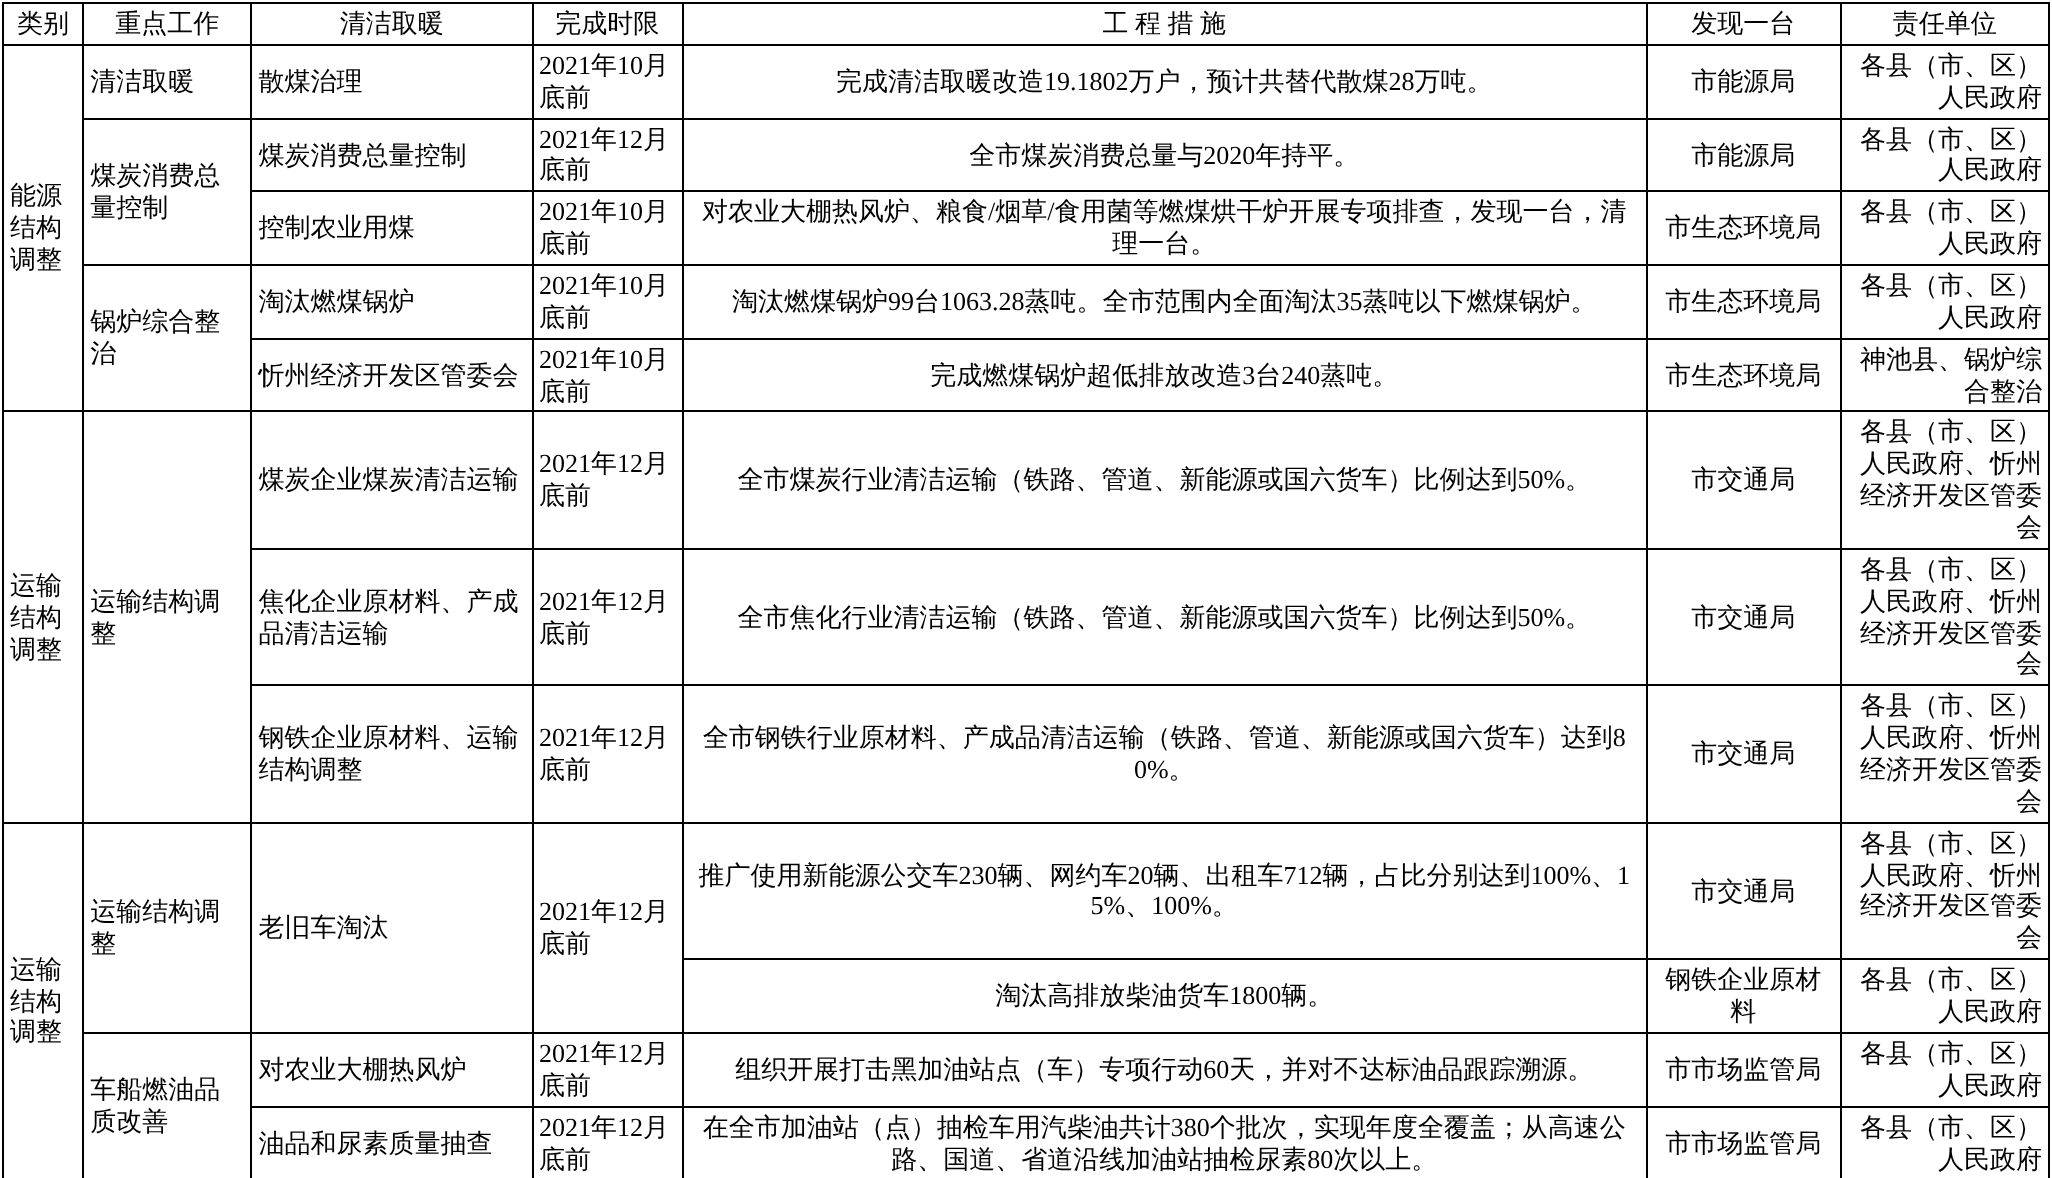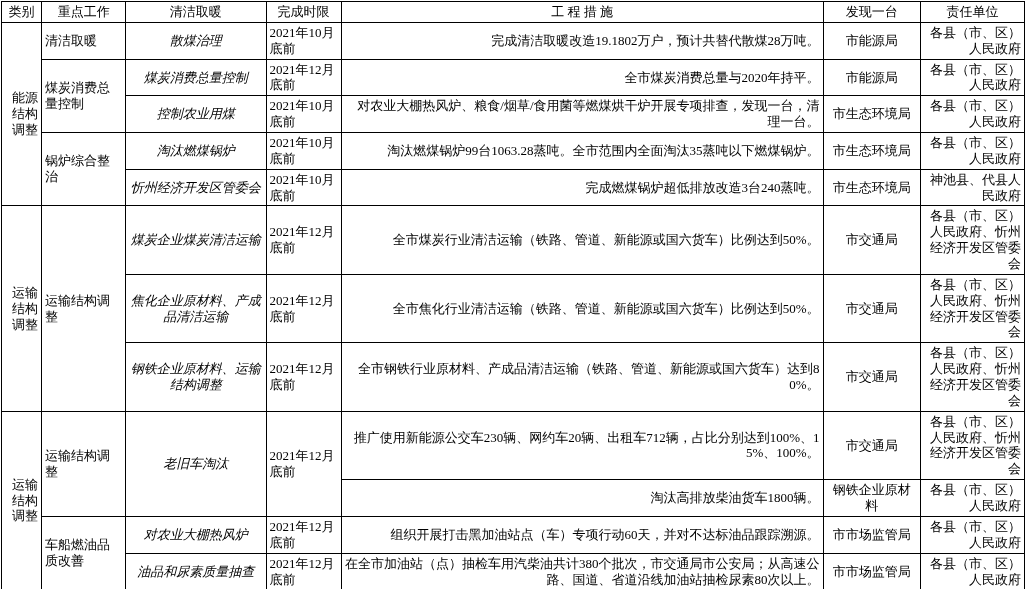--- a/index.html
+++ b/index.html
@@ -35,37 +35,35 @@
     word-break: break-all;
     font-weight: normal;
   }
   thead td {
     text-align: center;
     font-weight: bold;
     font-size: 14px;
     padding: 4px 3px;
   }
   .cat {
-    text-align: right;
+    text-align: left;
     font-weight: bold;
     font-size: 14px;
   }
   .focus {
     text-align: left;
   }
   .task {
-    text-align: center;
-    font-style: italic;
   }
   .deadline {
     text-align: left;
     font-size: 13px;
   }
   .measure {
-    text-align: right;
+    text-align: center;
   }
   .lead {
     text-align: center;
     margin-left: 32px;
   }
   .resp {
     text-align: right;
   }
   col.w-cat { width: 40px; }
   col.w-focus { width: 84px; }
@@ -132,21 +130,21 @@
         <td class="deadline">2021年10月底前</td>
         <td class="measure">淘汰燃煤锅炉99台1063.28蒸吨。全市范围内全面淘汰35蒸吨以下燃煤锅炉。</td>
         <td class="lead">市生态环境局</td>
         <td class="resp">各县（市、区）人民政府</td>
       </tr>
       <tr>
         <td class="task">忻州经济开发区管委会</td>
         <td class="deadline">2021年10月底前</td>
         <td class="measure">完成燃煤锅炉超低排放改造3台240蒸吨。</td>
         <td class="lead">市生态环境局</td>
-        <td class="resp">神池县、代县人民政府</td>
+        <td class="resp">神池县、锅炉综合整治</td>
       </tr>
 
       <tr>
         <td class="cat" rowspan="3">运输结构调整</td>
         <td class="focus" rowspan="3">运输结构调整</td>
         <td class="task">煤炭企业煤炭清洁运输</td>
         <td class="deadline">2021年12月底前</td>
         <td class="measure">全市煤炭行业清洁运输（铁路、管道、新能源或国六货车）比例达到50%。</td>
         <td class="lead">市交通局</td>
         <td class="resp">各县（市、区）人民政府、忻州经济开发区管委会</td>
@@ -184,20 +182,20 @@
         <td class="focus" rowspan="2">车船燃油品质改善</td>
         <td class="task">对农业大棚热风炉</td>
         <td class="deadline">2021年12月底前</td>
         <td class="measure">组织开展打击黑加油站点（车）专项行动60天，并对不达标油品跟踪溯源。</td>
         <td class="lead">市市场监管局</td>
         <td class="resp">各县（市、区）人民政府</td>
       </tr>
       <tr>
         <td class="task">油品和尿素质量抽查</td>
         <td class="deadline">2021年12月底前</td>
-        <td class="measure">在全市加油站（点）抽检车用汽柴油共计380个批次，市交通局市公安局；从高速公路、国道、省道沿线加油站抽检尿素80次以上。</td>
+        <td class="measure">在全市加油站（点）抽检车用汽柴油共计380个批次，实现年度全覆盖；从高速公路、国道、省道沿线加油站抽检尿素80次以上。</td>
         <td class="lead">市市场监管局</td>
         <td class="resp">各县（市、区）人民政府</td>
       </tr>
 
     </tbody>
   </table>
 </div>
 
 </body></html>

